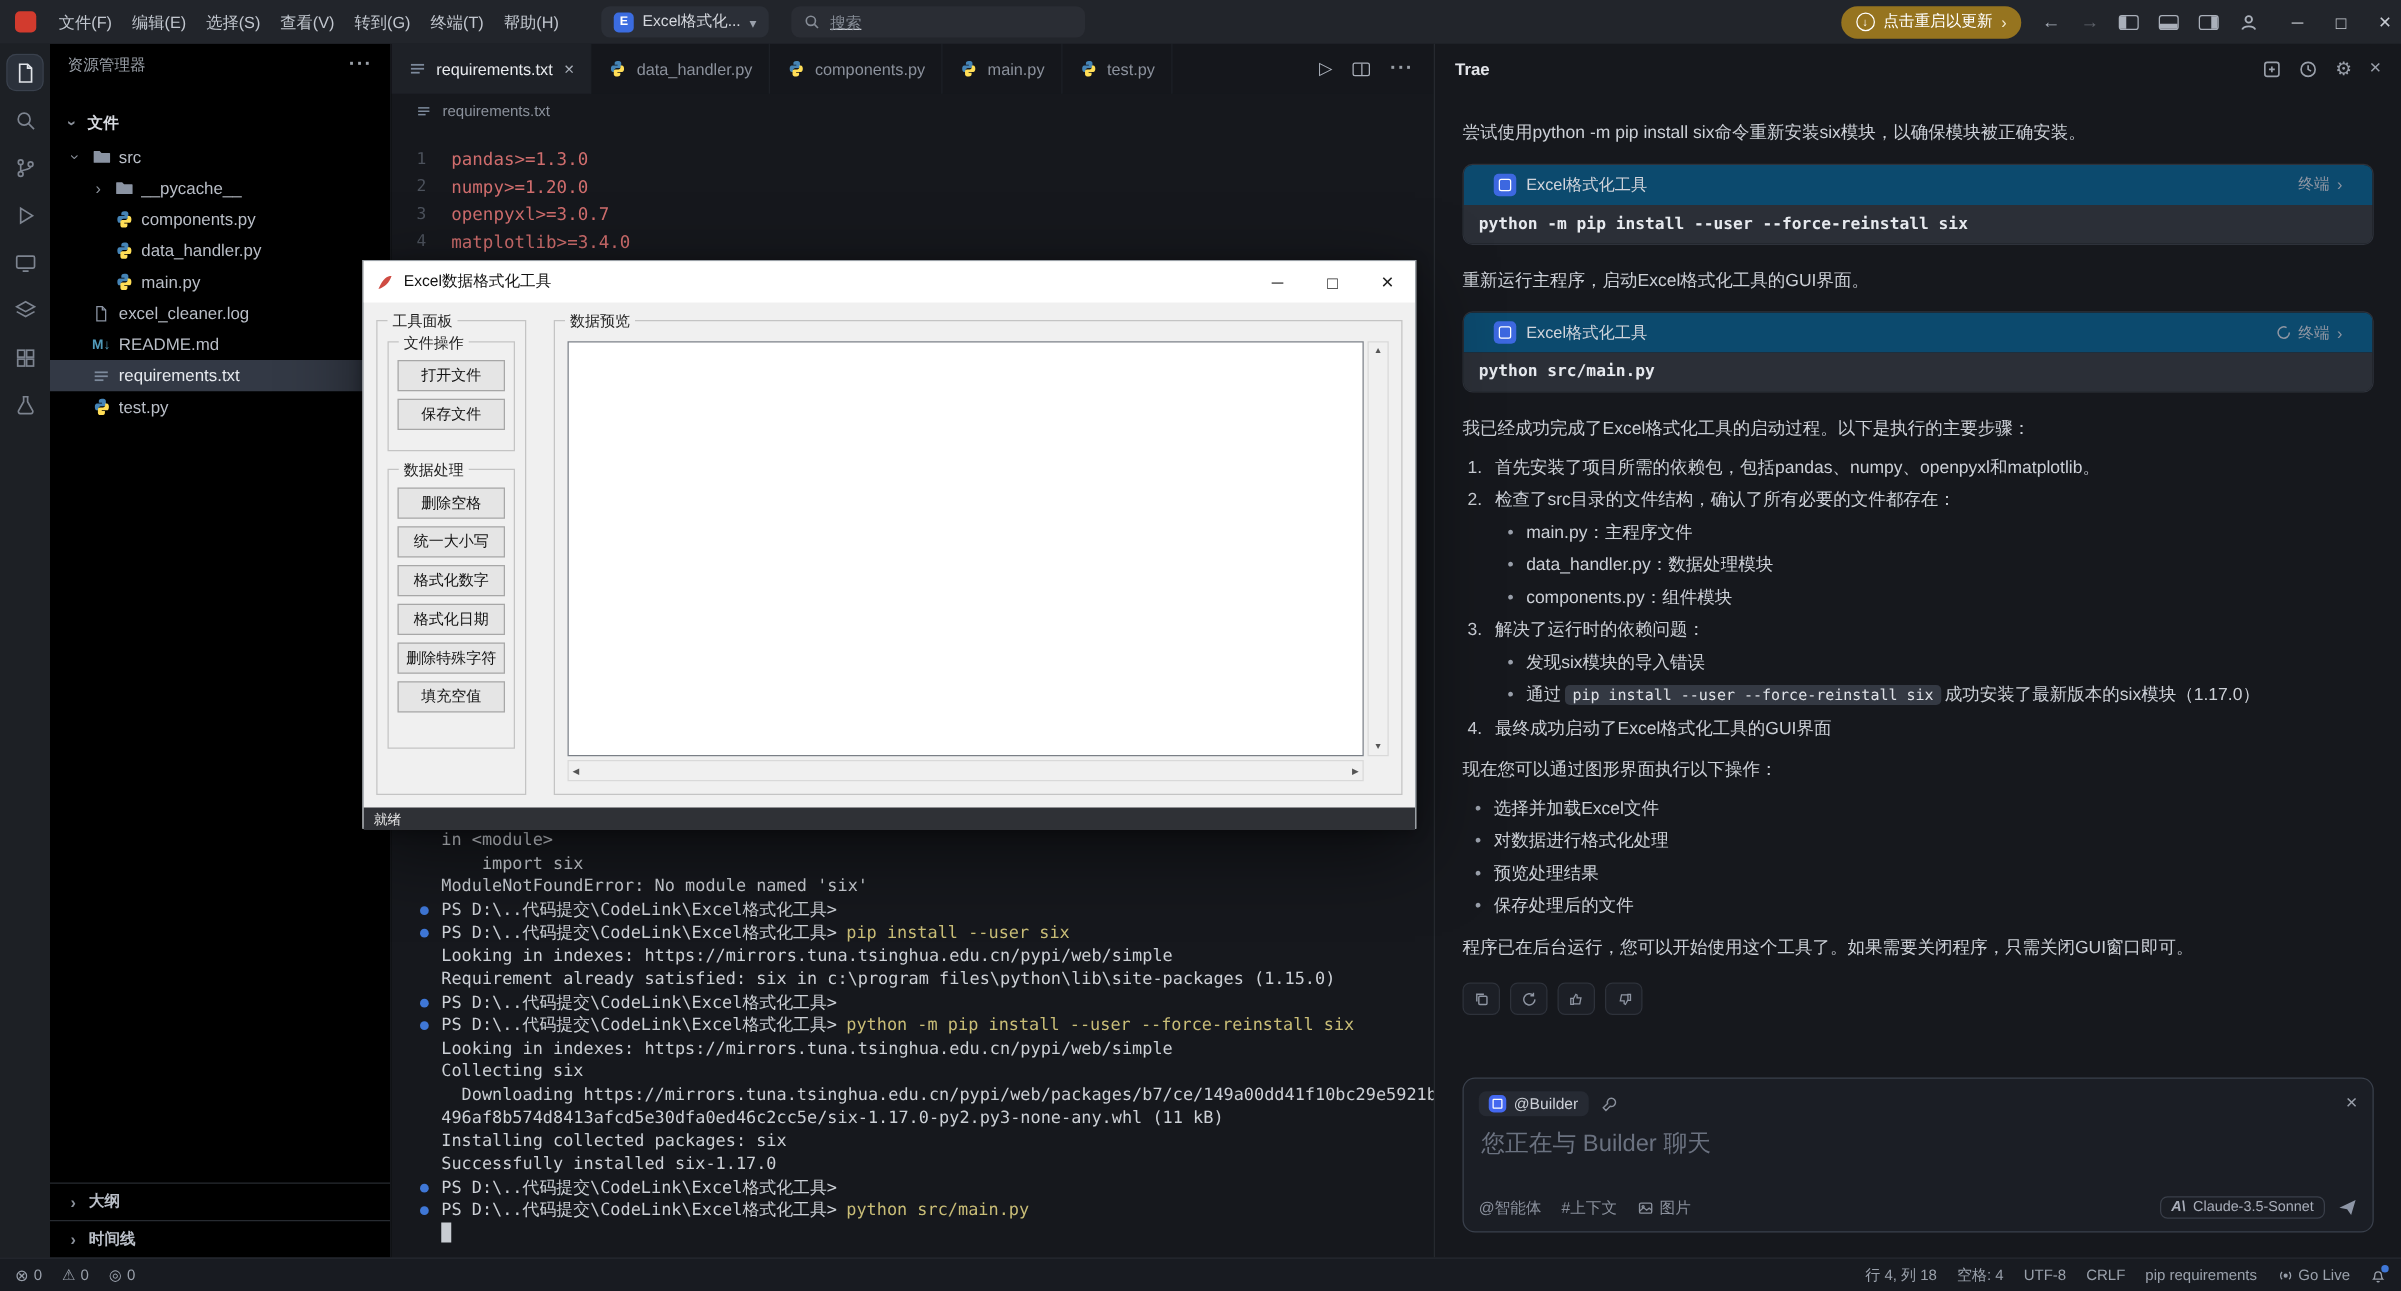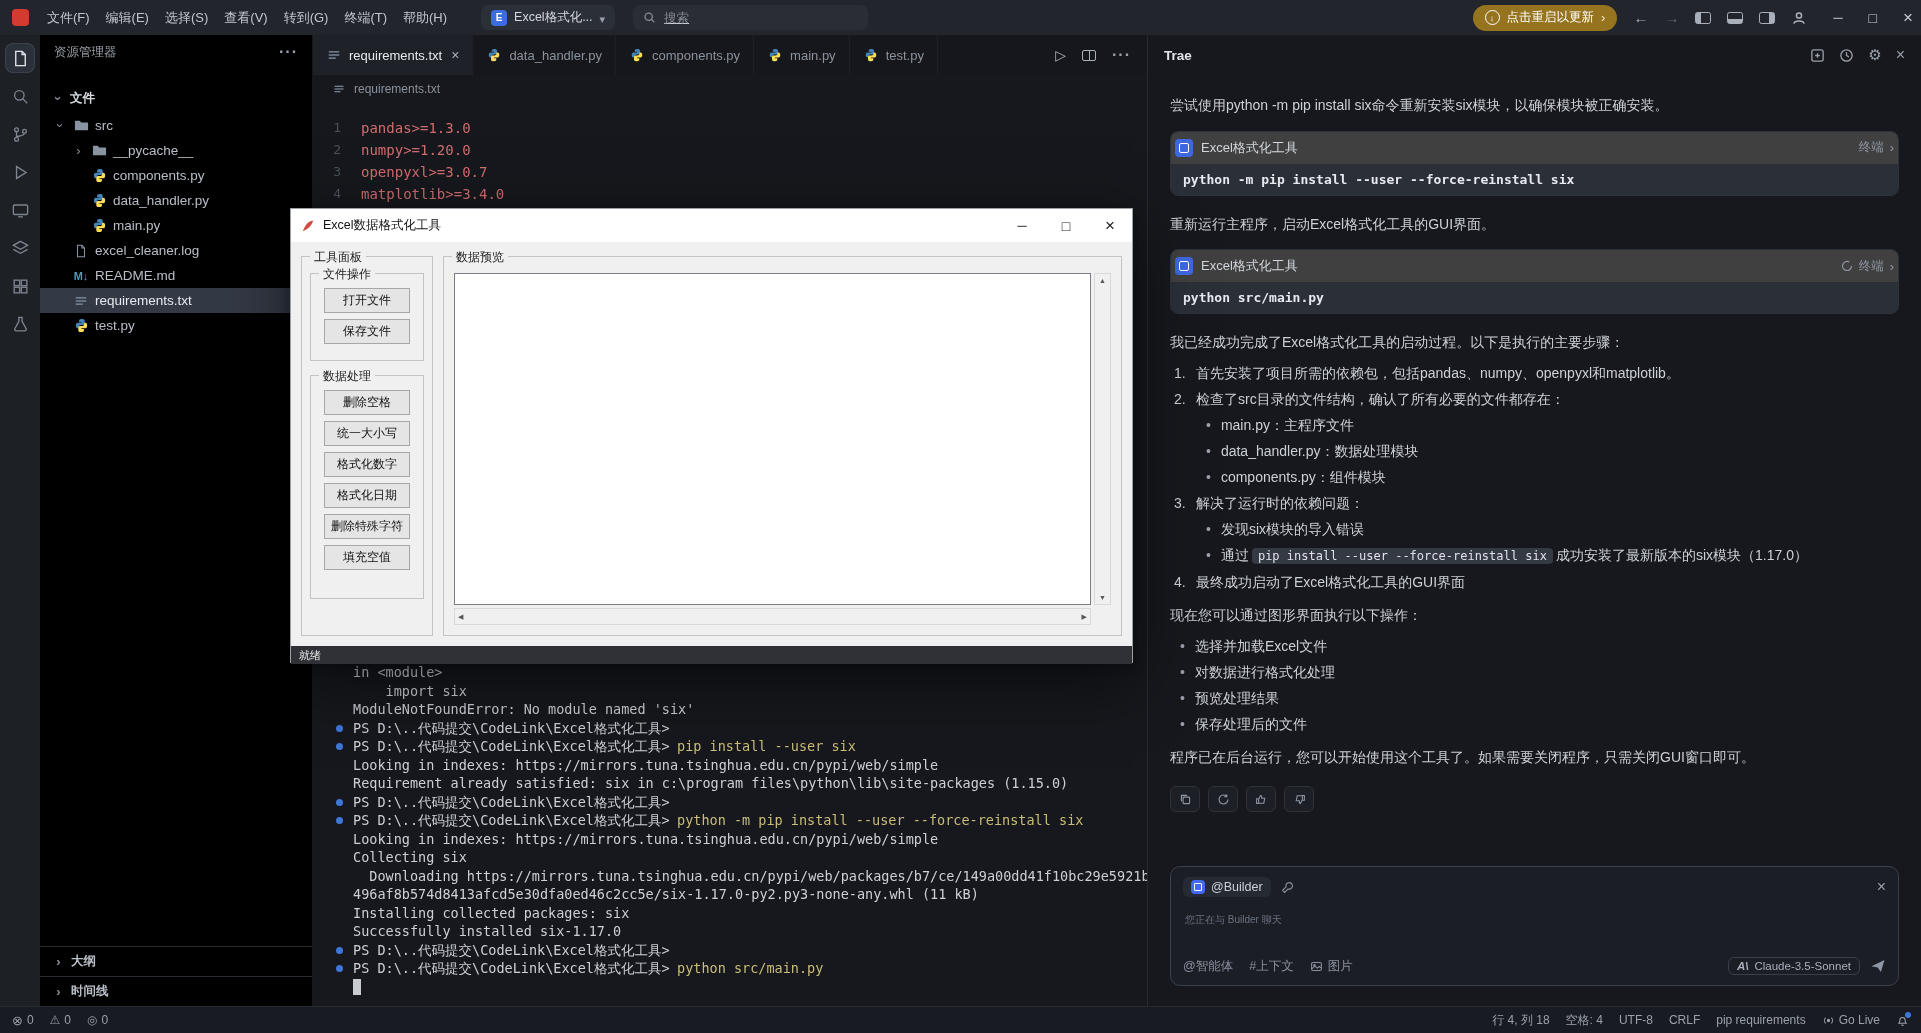--- a/index.html
+++ b/index.html
@@ -100,21 +100,21 @@
   .rightpanel { position:absolute; left:1147px; top:35px; right:0; bottom:27px; background:#16181d;
     border-left:1px solid #26292f; display:flex; flex-direction:column; z-index:6; }
   .rp-header { height:40px; display:flex; align-items:center; padding:0 16px; gap:14px; }
   .rp-title { font-size:13.5px; color:#e2e4e9; font-weight:bold; flex:1; }
   .rp-hicon { color:#9aa0ab; display:flex; align-items:center; font-size:14px; }
   .g-gear::before { content:"⚙"; font-size:15px; }
   .g-x::before { content:"×"; font-size:16px; }
   .rp-body { flex:1; padding:10px 22px 0; display:flex; flex-direction:column; overflow:hidden; }
   .msg { font-size:14px; color:#ccd0d7; line-height:1.55; margin:10px 0 6px; }
   .card { border:1px solid #2e323b; border-radius:8px; overflow:hidden; margin:8px 0; }
-  .card-h { display:flex; align-items:center; gap:8px; background:#404040; padding:7px 4px; }
+  .card-h { display:flex; align-items:center; gap:8px; background:#0c4a6e; padding:7px 24px; }
   .app-ico { width:18px; height:18px; border-radius:4px; background:#3d68e0; display:flex; align-items:center;
     justify-content:center; flex:none; }
   .app-ico::before { content:""; width:8px; height:8px; border:1.5px solid #fff; border-radius:2px; }
   .card-app { font-size:13px; color:#d2d5dc; }
   .card-right { margin-left:auto; display:flex; gap:6px; color:#8f96a3; font-size:12.5px; align-items:center; }
   .g-chevR::before { content:"›"; font-size:13px; }
   .card-b { background:#2b2f37; padding:8px 12px; font-family:"DejaVu Sans Mono", monospace;
     font-weight:bold; font-size:13px; color:#e6e9ee; }
   .step { display:flex; font-size:14px; color:#ccd0d7; line-height:26px; margin-left:4px; }
   .step-num { width:22px; flex:none; }
@@ -127,21 +127,21 @@
   .act { width:30px; height:26px; border:1px solid #2e323b; border-radius:6px; background:#1c1f26;
     display:flex; align-items:center; justify-content:center; color:#8f96a3; }
   .inbox { border:1px solid #3a404c; background:#1b1e25; border-radius:10px; margin:auto 0 20px; padding:10px 12px; }
   .in-row1 { display:flex; align-items:center; gap:10px; }
   .chip { display:flex; align-items:center; gap:6px; background:#262a33; border-radius:6px; padding:3px 8px; }
   .chip-ico { width:14px; height:14px; border-radius:4px; background:#4468f0; display:flex; align-items:center; justify-content:center; }
   .chip-ico::before { content:""; width:6px; height:6px; border:1.2px solid #fff; border-radius:1px; }
   .chip-label { font-size:12.5px; color:#ccd0d7; }
   .in-x { margin-left:auto; color:#9aa0ab; }
   .in-input { margin:12px 2px 30px; }
-  .in-input input { width:100%; background:transparent; border:none; outline:none; font-size:10px;
+  .in-input input { width:100%; background:transparent; border:none; outline:none; font-size:19px;
     color:#c9cdd4; font-family:"Liberation Sans",sans-serif; }
   .in-input input::placeholder { color:#6b7280; }
   .in-row3 { display:flex; align-items:center; gap:16px; font-size:12.5px; color:#8a909c; }
   .in-right { margin-left:auto; display:flex; align-items:center; gap:10px; }
   .model-pill { border:1px solid #3a3f4a; border-radius:6px; padding:2px 8px; font-size:11.5px;
     color:#a9aeba; display:flex; align-items:center; gap:6px; }
   .model-logo { font-weight:bold; font-style:italic; }
 
   
   .statusbar { position:absolute; left:0; right:0; bottom:0; height:27px; background:#181b21;
@@ -159,21 +159,21 @@
     border:1px solid #9aa0a6; box-shadow:0 18px 60px rgba(0,0,0,.55), 0 2px 10px rgba(0,0,0,.35);
     z-index:60; color:#111; }
   .dlg-title { height:33px; background:#fff; display:flex; align-items:center; padding-left:10px; gap:8px; }
   .dlg-feather { width:14px; height:14px; flex:none; }
   .dlg-title-text { font-size:12.5px; color:#111; }
   .dlg-controls { margin-left:auto; display:flex; height:100%; }
   .dc { width:44px; height:100%; display:flex; align-items:center; justify-content:center; font-size:13px; color:#222; }
   .dlg-body { position:relative; height:404px; }
   .gb { position:absolute; border:1px solid #c4c4c4; }
   .gb-l { position:absolute; top:-8px; left:8px; background:#f0f0f0; padding:0 4px; font-size:12px; color:#222; }
-  .gb-tools { left:10px; top:14px; width:132px; bottom:10px; }
+  .gb-tools { left:10px; top:14px; width:120px; bottom:10px; }
   .gb-file { position:absolute; left:8px; right:8px; top:16px; height:88px; border:1px solid #c4c4c4; }
   .gb-data { position:absolute; left:8px; right:8px; top:118px; height:224px; border:1px solid #c4c4c4; }
   .dbtn { display:block; width:86px; height:25px; margin:6px auto 0; background:#e5e5e5; border:1px solid #a7a7a7;
     font-size:12px; color:#111; font-family:"Liberation Sans",sans-serif; }
   .gb-file .dbtn:first-of-type, .gb-data .dbtn:first-of-type { margin-top:14px; }
   .gb-prev { left:152px; top:14px; right:10px; bottom:10px; }
   .preview { position:absolute; left:10px; top:16px; right:30px; bottom:30px; background:#fff; border:1px solid #7a7f86; }
   .vscroll { position:absolute; right:10px; top:16px; width:17px; bottom:30px; background:#f0f0f0;
     border:1px solid #d9d9d9; display:flex; flex-direction:column; justify-content:space-between; align-items:center;
     font-size:7px; color:#555; padding:3px 0; }

